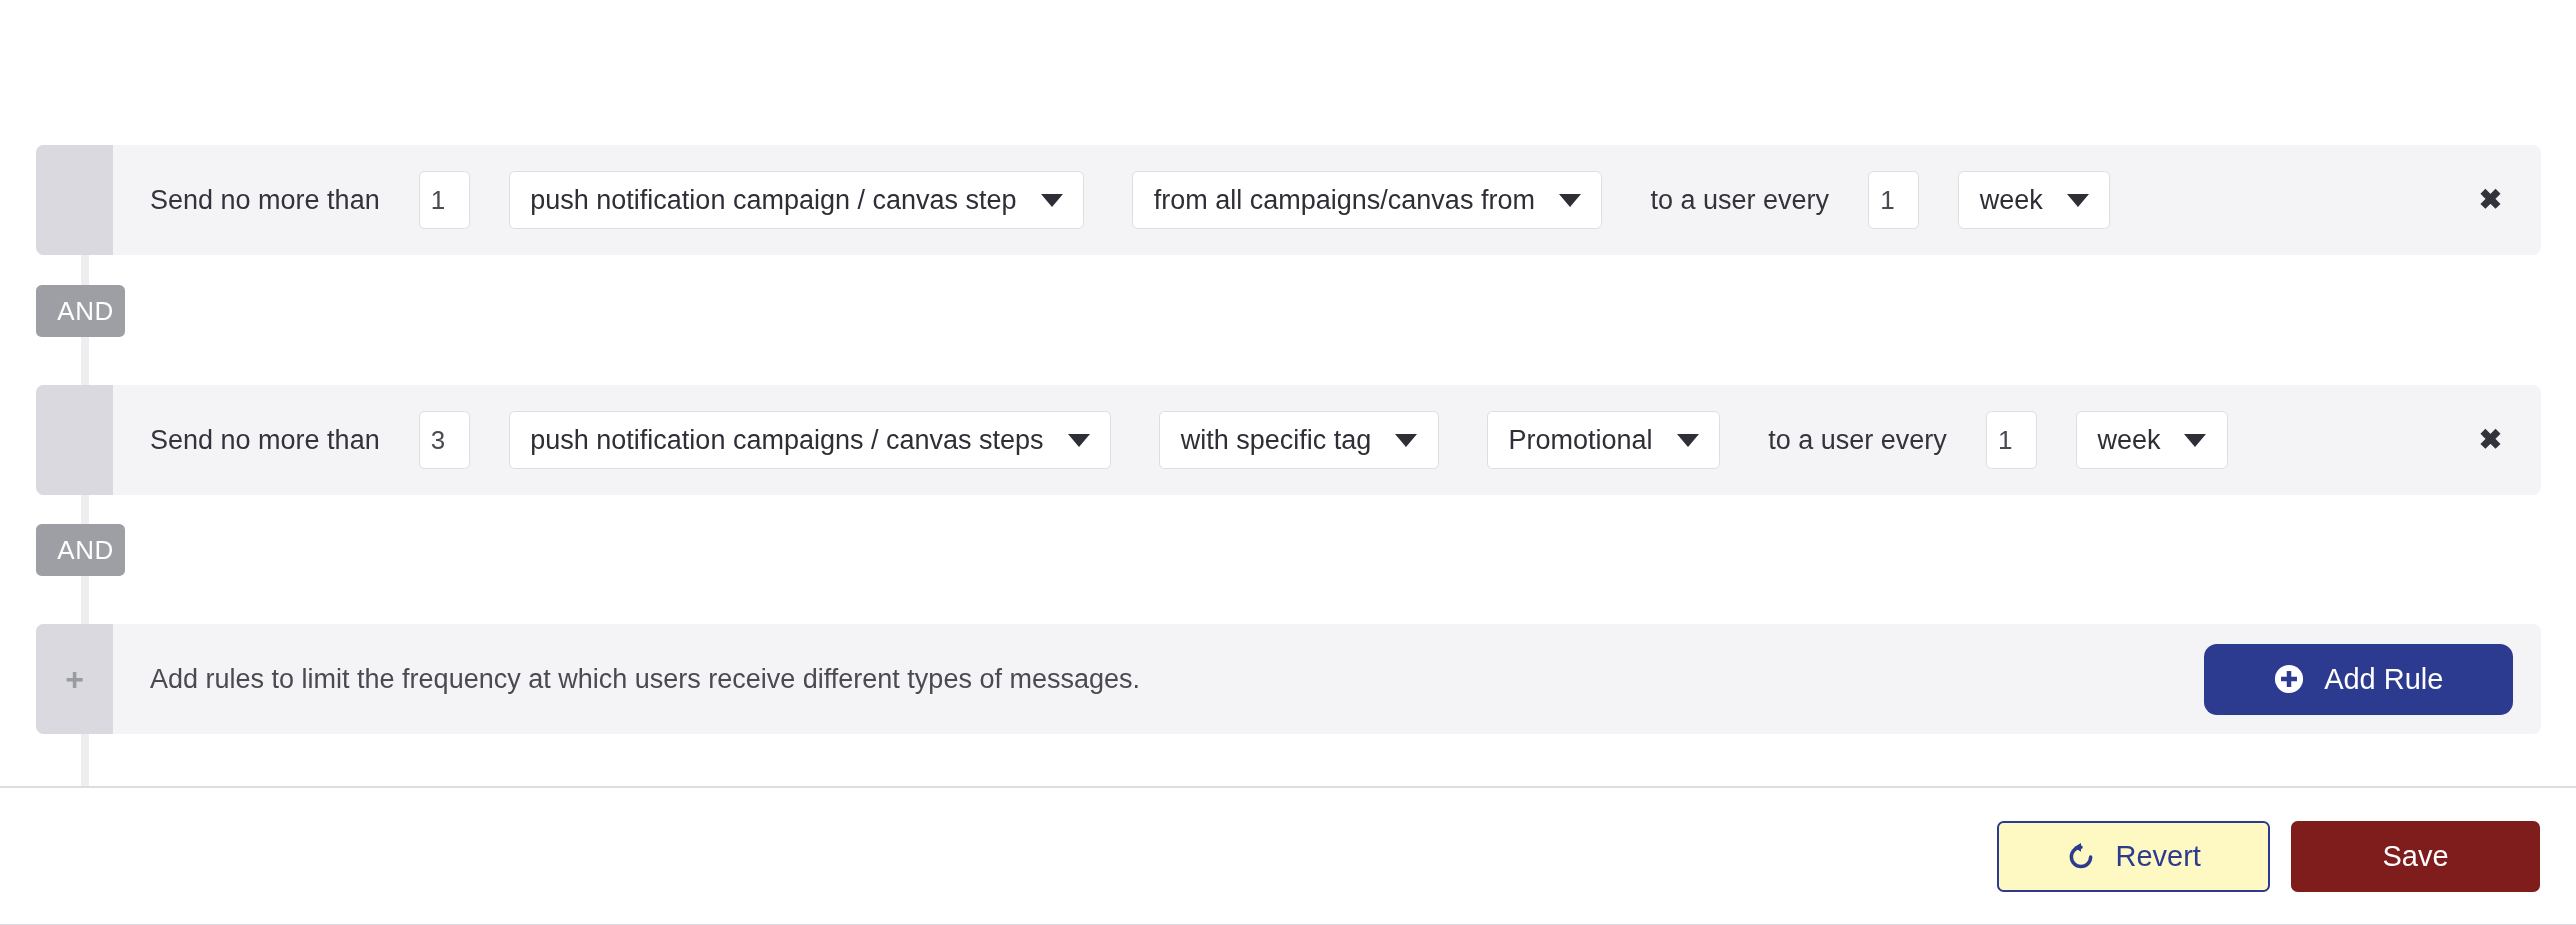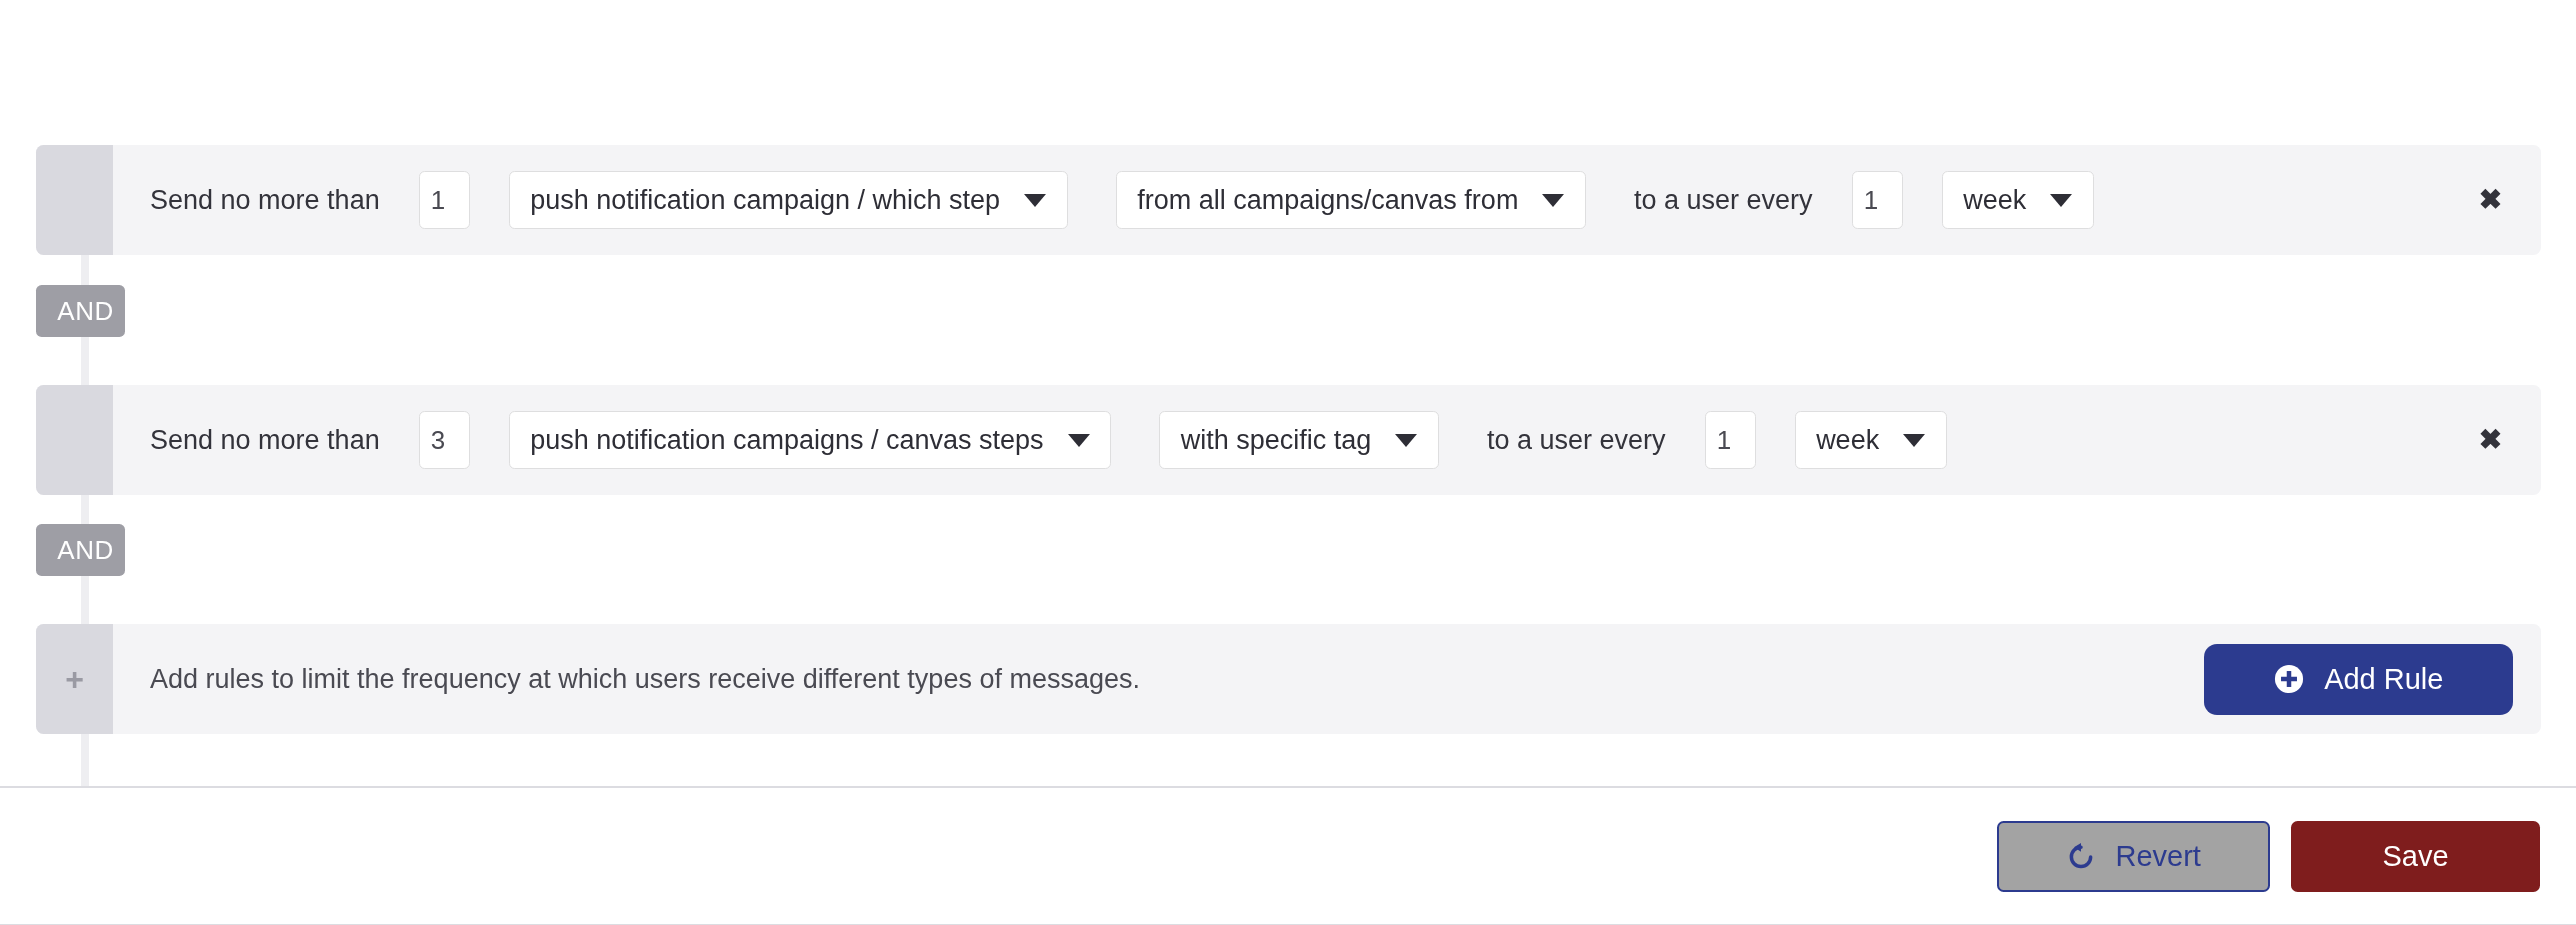--- a/index.html
+++ b/index.html
@@ -243,21 +243,21 @@
     align-items: center;
     justify-content: flex-end;
     padding-right: 36px;
     box-sizing: border-box;
     gap: 20.6px;
     background: #ffffff;
   }
   .btn-revert {
     height: 71px;
     min-width: 273px;
-    background: #a3a3a3;
+    background: #fef9c3;
     border: 2.8px solid #2c3b8f;
     border-radius: 6.6px;
     color: #2c3b8f;
     font-family: "Liberation Sans", sans-serif;
     font-size: 29px;
     display: inline-flex;
     align-items: center;
     justify-content: center;
     gap: 20.6px;
     padding: 0 36px;
@@ -292,21 +292,21 @@
   <div class="rules-area">
 
     <div class="connector-line"></div>
 
     <div class="rule-row row1">
       <div class="drag-handle"></div>
       <div class="rule-body">
         <span class="rule-text">Send no more than</span>
         <input class="num-input" type="text" value="1" style="">
         <div class="select">
-          <span class="sel-label">push notification campaign / which step</span>
+          <span class="sel-label">push notification campaign / canvas step</span>
           <span class="caret"></span>
         </div>
         <div class="select">
           <span class="sel-label">from all campaigns/canvas from</span>
           <span class="caret"></span>
         </div>
         <span class="rule-text">to a user every</span>
         <input class="num-input" type="text" value="1" style="">
         <div class="select">
           <span class="sel-label">week</span>
@@ -326,20 +326,24 @@
       <div class="drag-handle"></div>
       <div class="rule-body">
         <span class="rule-text">Send no more than</span>
         <input class="num-input" type="text" value="3" style="">
         <div class="select">
           <span class="sel-label">push notification campaigns / canvas steps</span>
           <span class="caret"></span>
         </div>
         <div class="select">
           <span class="sel-label">with specific tag</span>
+          <span class="caret"></span>
+        </div>
+        <div class="select">
+          <span class="sel-label">Promotional</span>
           <span class="caret"></span>
         </div>
         <span class="rule-text">to a user every</span>
         <input class="num-input" type="text" value="1" style="">
         <div class="select">
           <span class="sel-label">week</span>
           <span class="caret"></span>
         </div>
         <button class="delete-btn">
           <span>✖</span>

